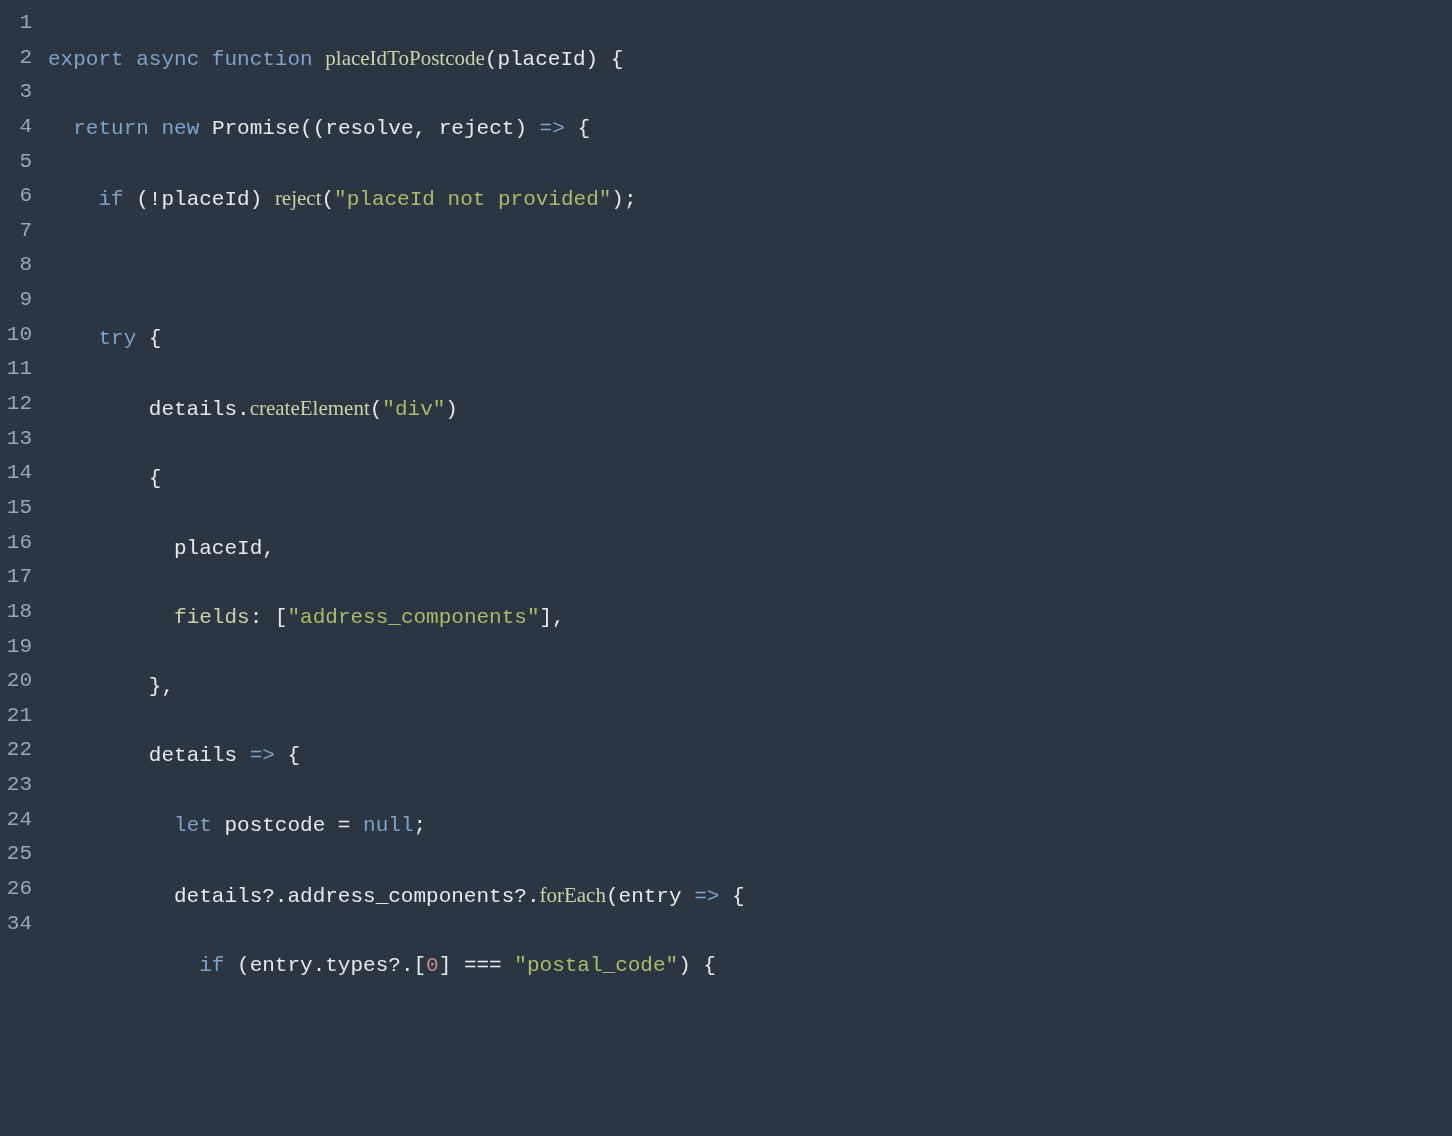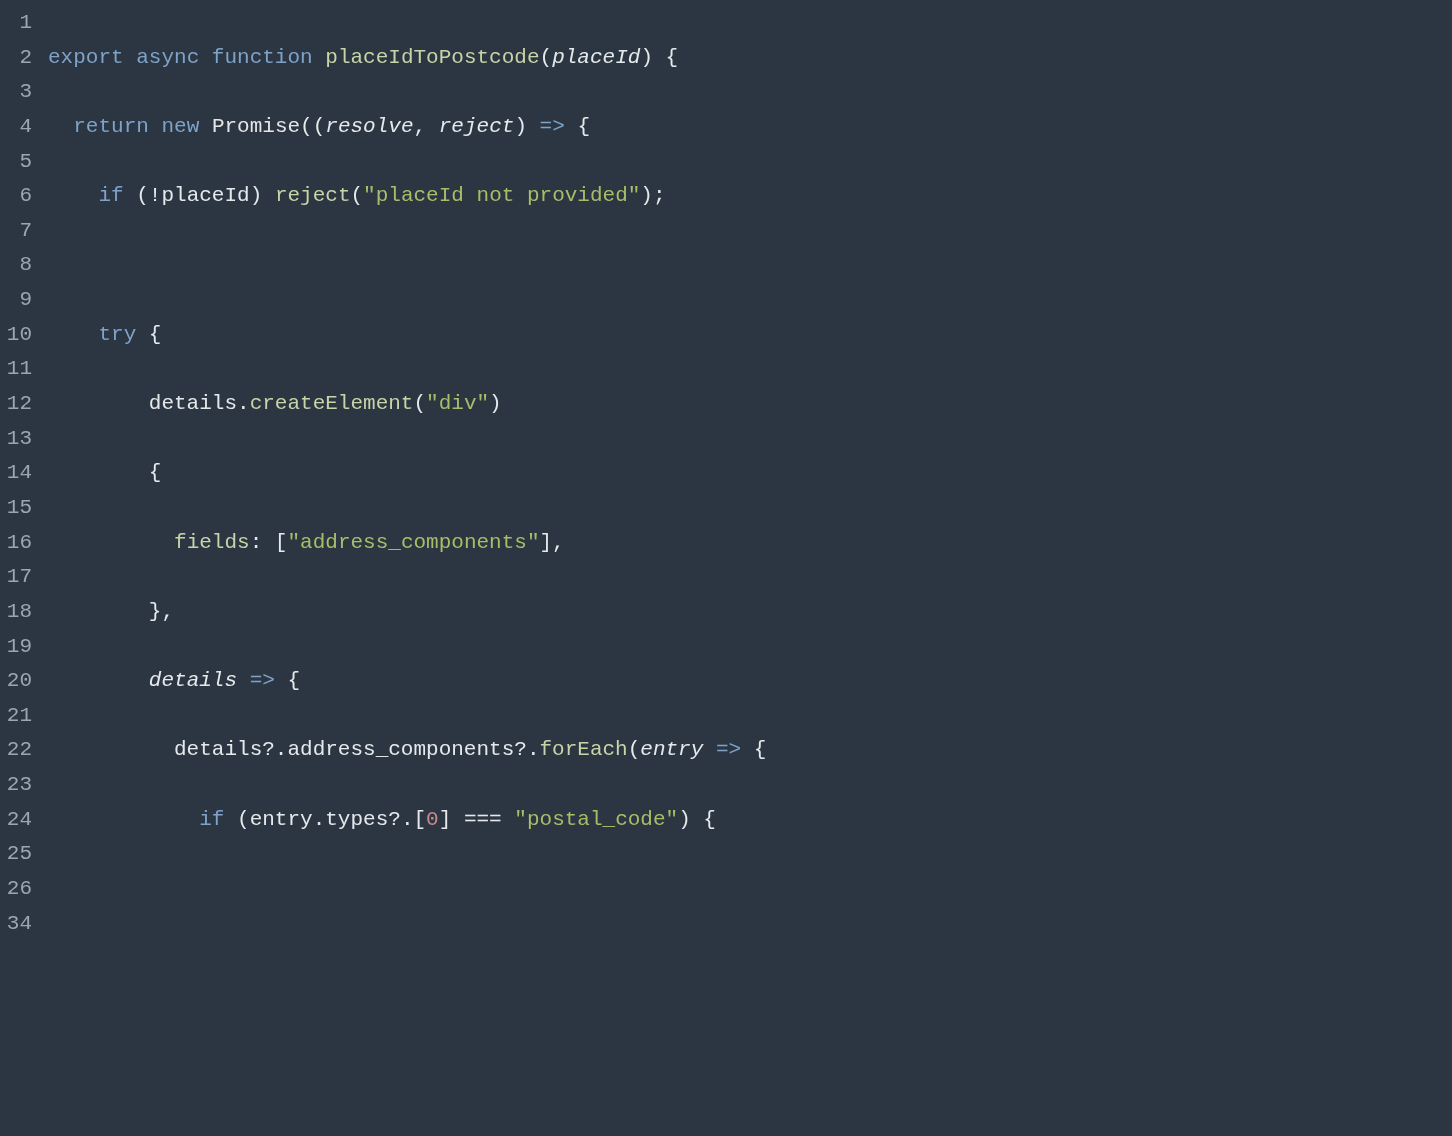--- a/index.html
+++ b/index.html
@@ -33,23 +33,23 @@
   .code {
     flex: 1;
     white-space: pre;
     color: #e6e9ec;
   }
   .line {
     display: block;
     min-height: 1.65em;
   }
   .kw { color: #7fa2c9; text-align: right; }       
-  .fn { color: #c8d3a7; }       
+  .fn { color: #c8d3a7; font-family: Liberation Serif, serif; }       
   .str { color: #a9bd68; }      
-  .param { color: #e6e9ec; font-style: italic; }    
+  .param { color: #e6e9ec; }    
   .punct { color: #e6e9ec; }    
   .prop { color: #c8d3a7; text-align: right; }     
   .num { color: #c78b8b; }      
   .null { color: #7fa2c9; }     
   .builtin { color: #e5e5e5; }  
 </style>
 </head>
 <body>
 
 <div class="code-container">
@@ -84,23 +84,25 @@
   </div>
 
   <div class="code">
 <span class="line"><span class="kw">export</span> <span class="kw">async</span> <span class="kw">function</span> <span class="fn">placeIdToPostcode</span><span class="punct">(</span><span class="param">placeId</span><span class="punct">) {</span></span>
 <span class="line"><span>  </span><span class="kw">return</span><span> </span><span class="kw">new</span><span> </span><span class="builtin">Promise</span><span class="punct">((</span><span class="param">resolve</span><span class="punct">, </span><span class="param">reject</span><span class="punct">) </span><span class="kw">=&gt;</span><span class="punct"> {</span></span>
 <span class="line"><span>    </span><span class="kw">if</span><span class="punct"> (!placeId) </span><span class="fn">reject</span><span class="punct">(</span><span class="str">"placeId not provided"</span><span class="punct">);</span></span>
 <span class="line"><span></span></span>
 <span class="line"><span>    </span><span class="kw">try</span><span class="punct"> {</span></span>
 <span class="line"><span class="punct">        details.</span><span class="fn">createElement</span><span class="punct">(</span><span class="str">"div"</span><span class="punct">)</span></span>
 <span class="line"><span class="punct">        {</span></span>
+<span class="line"><span class="punct">          placeId,</span></span>
 <span class="line"><span>          </span><span class="prop">fields</span><span class="punct">: [</span><span class="str">"address_components"</span><span class="punct">],</span></span>
 <span class="line"><span class="punct">        },</span></span>
 <span class="line"><span>        </span><span class="param">details</span><span> </span><span class="kw">=&gt;</span><span class="punct"> {</span></span>
+<span class="line"><span>          </span><span class="kw">let</span><span class="punct"> postcode = </span><span class="null">null</span><span class="punct">;</span></span>
 <span class="line"><span class="punct">          details?.address_components?.</span><span class="fn">forEach</span><span class="punct">(</span><span class="param">entry</span><span> </span><span class="kw">=&gt;</span><span class="punct"> {</span></span>
 <span class="line"><span>            </span><span class="kw">if</span><span class="punct"> (entry.types?.[</span><span class="num">0</span><span class="punct">] === </span><span class="str">"postal_code"</span><span class="punct">) {</span></span>
 
 
 
 
 
 
 
 

